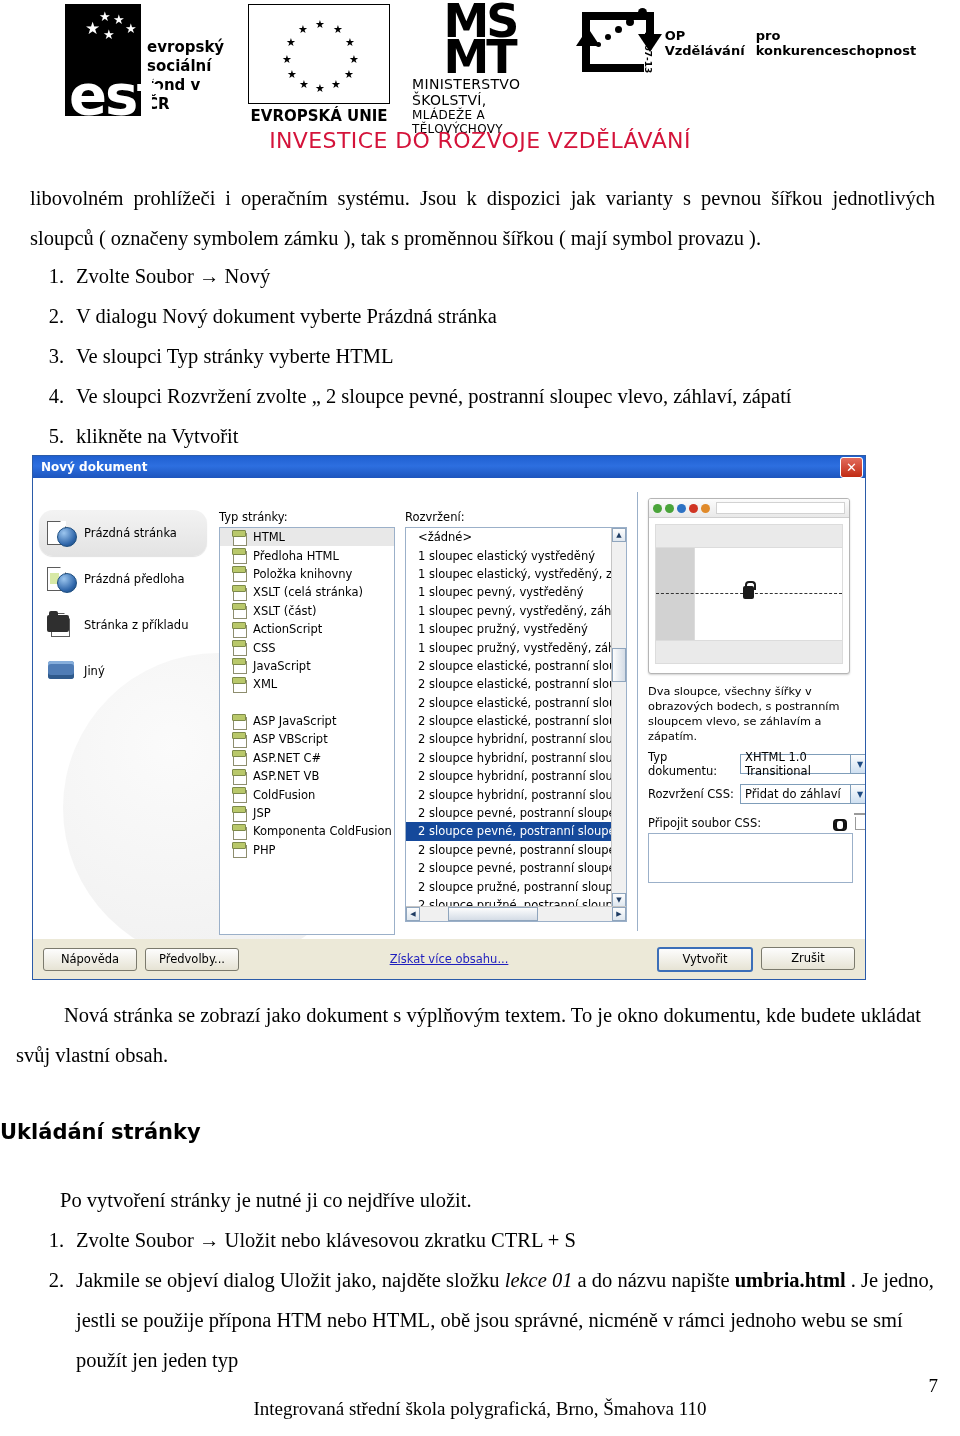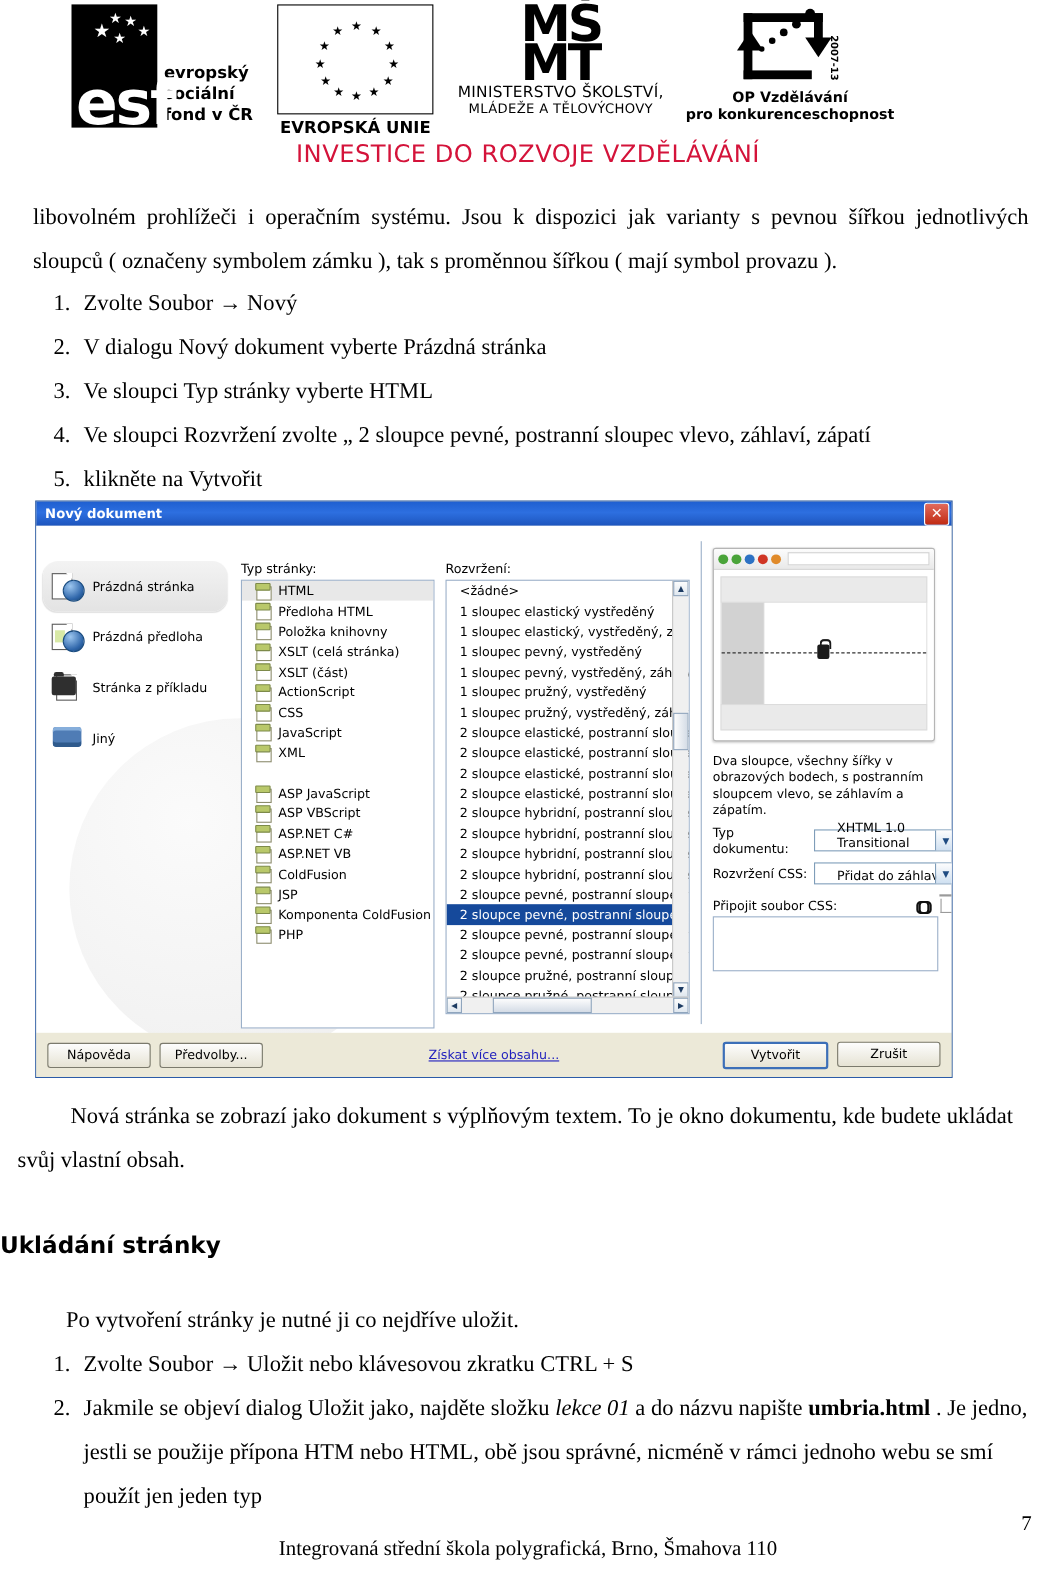--- a/index.html
+++ b/index.html
@@ -32,21 +32,21 @@
 
   
   .msmt{margin-left:22px;display:flex;flex-direction:column;align-items:center;}
   .msmt-mark{font-family:"DejaVu Sans",sans-serif;font-weight:bold;font-size:46px;line-height:0.78;
     letter-spacing:-3px;height:72px;display:flex;align-items:center;}
   .msmt-mark b{display:block;}
   .msmt-l1{font-family:"DejaVu Sans",sans-serif;font-size:14px;letter-spacing:.3px;}
   .msmt-l2{font-family:"DejaVu Sans",sans-serif;font-size:12px;letter-spacing:.3px;}
 
   
-  .op{margin-left:20px;display:flex;flex-direction:column;align-items:center;}
+  .op{margin-left:20px;display:flex;flex-direction:row;align-items:center;}
   .op-mark{width:112px;height:78px;position:relative;}
   .op-mark .bar{position:absolute;background:#000;}
   .op-mark .dot{position:absolute;background:#000;border-radius:50%;}
   .op-mark .tri{position:absolute;width:0;height:0;}
   .op-year{position:absolute;right:12px;top:28px;font-family:"DejaVu Sans",sans-serif;
     font-weight:bold;font-size:9px;writing-mode:vertical-rl;letter-spacing:0px;}
   .op-c1{font-family:"DejaVu Sans",sans-serif;font-weight:bold;font-size:13px;}
   .op-c2{font-family:"DejaVu Sans",sans-serif;font-weight:bold;font-size:13px;}
 
   .invest{position:absolute;left:0;top:128px;width:960px;text-align:center;
@@ -133,22 +133,22 @@
   .prev-mid{display:flex;height:92px;border-left:1px solid #dcdcdc;border-right:1px solid #dcdcdc;position:relative;}
   .prev-side{width:38px;background:#d2d2d2;border-right:1px solid #dcdcdc;}
   .prev-main{flex:1;background:#fff;}
   .prev-line{position:absolute;left:0;right:0;top:45px;border-top:1px dashed #333;}
   .prev-lock{position:absolute;left:50%;top:38px;margin-left:-6px;width:11px;height:13px;background:#1a1a1a;border-radius:2px;}
   .prev-lock:before{content:"";position:absolute;left:2px;top:-5px;width:7px;height:7px;border:2px solid #1a1a1a;border-bottom:none;border-radius:4px 4px 0 0;}
   .prev-desc{font-size:11.3px;line-height:15px;margin-top:10px;width:205px;}
 
   .fldrow{display:flex;align-items:center;margin-top:6px;}
   .fldrow .lb{width:92px;font-size:11.5px;}
-  .combo{flex:1;height:20px;border:1px solid #7f9db9;background:#fff;display:flex;align-items:flex-end;
-     font-size:11.5px;padding-left:20px;position:relative;box-sizing:border-box;}
+  .combo{flex:1;height:20px;border:1px solid #7f9db9;background:#fff;display:flex;align-items:center;
+     font-size:11.5px;padding-left:4px;position:relative;box-sizing:border-box;}
   .combo .car{position:absolute;right:0;top:0;bottom:0;width:18px;
      background:linear-gradient(to bottom,#fdfdfd,#cfe0f1);border-left:1px solid #7f9db9;
      display:flex;align-items:center;justify-content:center;font-size:8px;color:#1e4b82;}
   .cssrow{display:flex;align-items:center;margin-top:12px;}
   .cssrow .lb{flex:1;font-size:11.5px;}
   .ic-link{width:14px;height:10px;position:relative;margin-right:8px;}
   .ic-link:before,.ic-link:after{content:"";position:absolute;top:1px;width:8px;height:8px;
      border:2px solid #111;border-radius:4px;}
   .ic-link:before{left:0;}
   .ic-link:after{right:0;}

